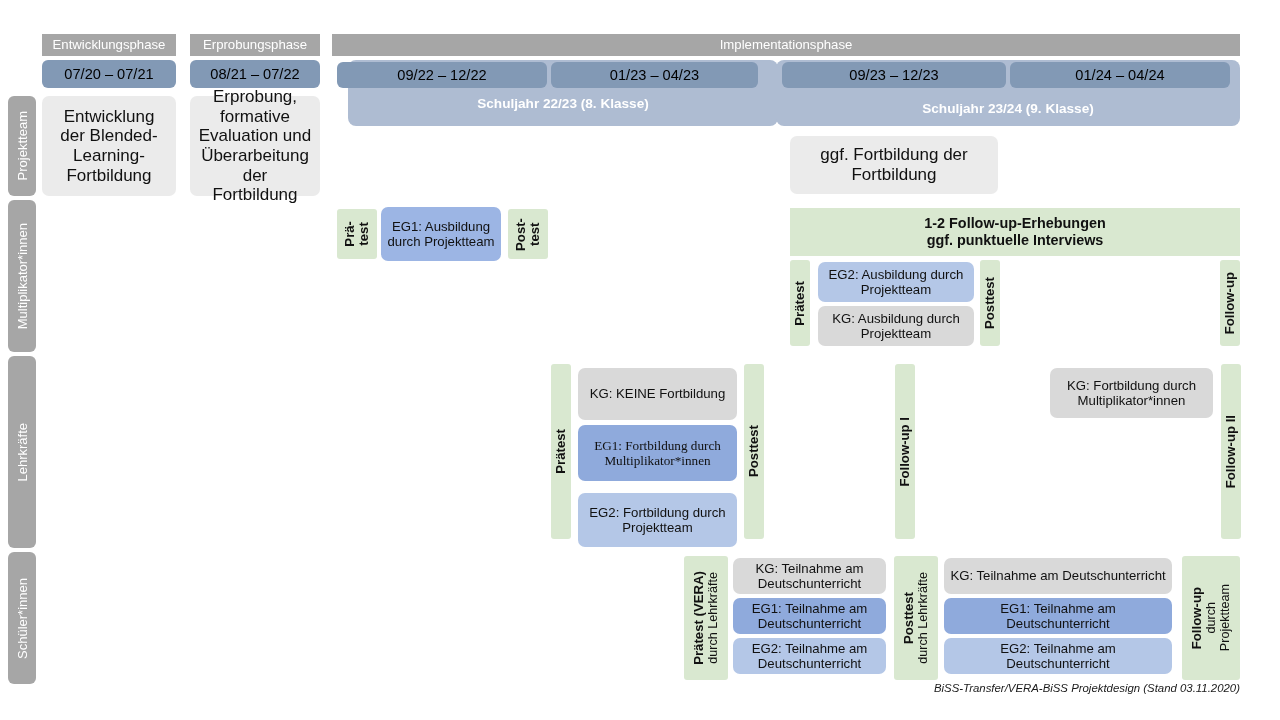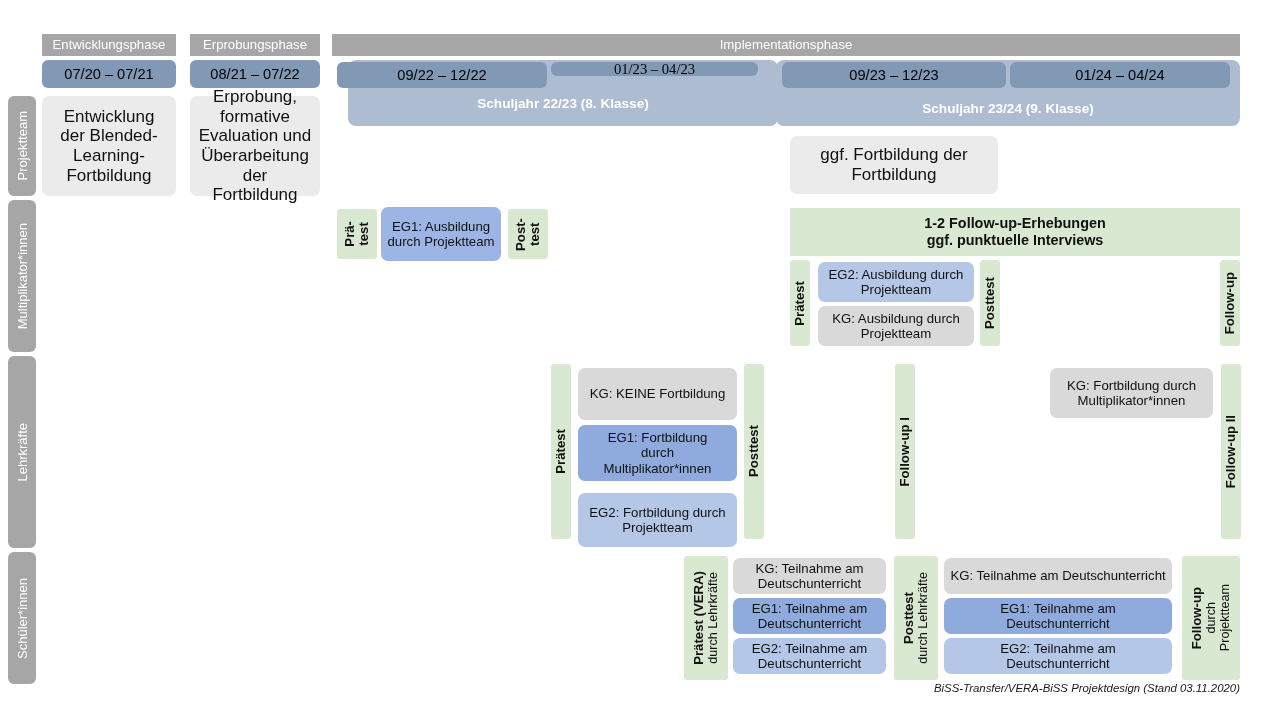--- a/index.html
+++ b/index.html
@@ -90,21 +90,21 @@
 <div class="abs rbox phase" style="left:42px;top:34px;width:134px;height:22px;">Entwicklungsphase</div>
 <div class="abs rbox phase" style="left:190px;top:34px;width:130px;height:22px;">Erprobungsphase</div>
 <div class="abs rbox phase" style="left:332px;top:34px;width:908px;height:22px;">Implementationsphase</div>
 
 <div class="abs rbox schoolyear" style="left:348px;top:60px;width:430px;height:66px;align-items:flex-end;padding-bottom:14px;">Schuljahr 22/23 (8. Klasse)</div>
 <div class="abs rbox schoolyear" style="left:776px;top:60px;width:464px;height:66px;align-items:flex-end;padding-bottom:9px;">Schuljahr 23/24 (9. Klasse)</div>
 
 <div class="abs rbox period" style="left:42px;top:60px;width:134px;height:28px;">07/20 – 07/21</div>
 <div class="abs rbox period" style="left:190px;top:60px;width:130px;height:28px;">08/21 – 07/22</div>
 <div class="abs rbox period" style="left:337px;top:62px;width:210px;height:26px;">09/22 – 12/22</div>
-<div class="abs rbox period" style="left:551px;top:62px;width:207px;height:14px;font-family:Liberation Serif, serif;">01/23 – 04/23</div>
+<div class="abs rbox period" style="left:551px;top:62px;width:207px;height:26px;">01/23 – 04/23</div>
 <div class="abs rbox period" style="left:782px;top:62px;width:224px;height:26px;">09/23 – 12/23</div>
 <div class="abs rbox period" style="left:1010px;top:62px;width:220px;height:26px;">01/24 – 04/24</div>
 
 <div class="abs rail" style="left:8px;top:96px;width:28px;height:100px;">
   <span class="vtext">Projektteam</span>
 </div>
 <div class="abs rail" style="left:8px;top:200px;width:28px;height:152px;">
   <span class="vtext">Multiplikator*innen</span>
 </div>
 <div class="abs rail" style="left:8px;top:356px;width:28px;height:192px;">
@@ -140,21 +140,21 @@
   <span class="lab">Posttest</span>
 </div>
 <div class="abs vcol green" style="left:1220px;top:260px;width:20px;height:86px;">
   <span class="lab">Follow-up</span>
 </div>
 
 <div class="abs vcol green" style="left:551px;top:364px;width:20px;height:175px;">
   <span class="lab">Prätest</span>
 </div>
 <div class="abs rbox greyd" style="left:578px;top:368px;width:159px;height:52px;padding:2px 6px;">KG:  KEINE Fortbildung</div>
-<div class="abs rbox blue-dk" style="left:578px;top:425px;width:159px;height:56px;padding:2px 16px;">EG1: Fortbildung durch Multiplikator*innen</div>
+<div class="abs rbox blue-dk" style="left:578px;top:425px;width:159px;height:56px;padding:2px 16px;font-family:Liberation Serif, serif;">EG1: Fortbildung durch Multiplikator*innen</div>
 <div class="abs rbox blue-lt" style="left:578px;top:487px;width:159px;height:54px;padding:2px 6px;margin-top:6px;">EG2: Fortbildung durch Projektteam</div>
 <div class="abs vcol green" style="left:744px;top:364px;width:20px;height:175px;">
   <span class="lab">Posttest</span>
 </div>
 
 <div class="abs vcol green" style="left:895px;top:364px;width:20px;height:175px;">
   <span class="lab">Follow-up I</span>
 </div>
 <div class="abs rbox greyd" style="left:1050px;top:368px;width:163px;height:50px;padding:2px 6px;">KG: Fortbildung durch Multiplikator*innen</div>
 <div class="abs vcol green" style="left:1221px;top:364px;width:20px;height:175px;">

